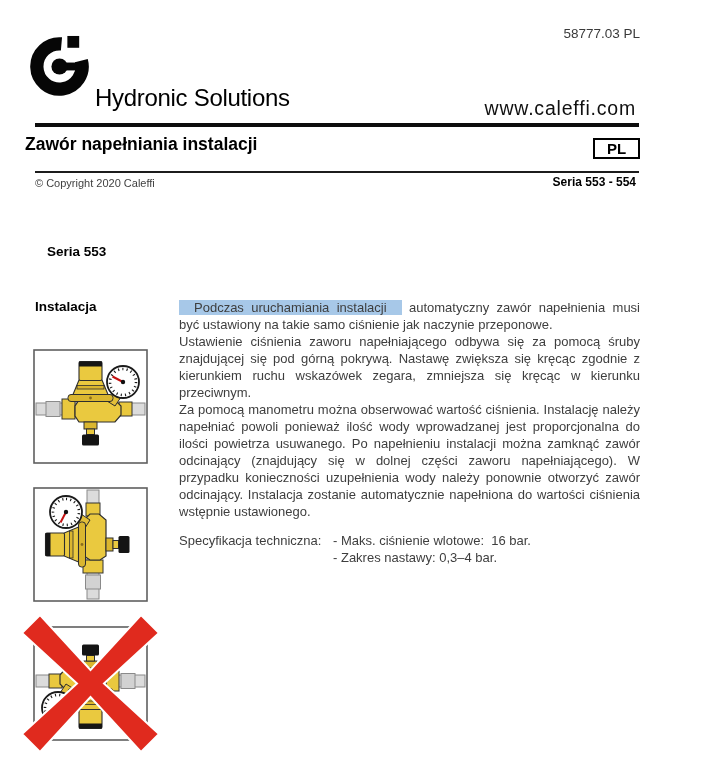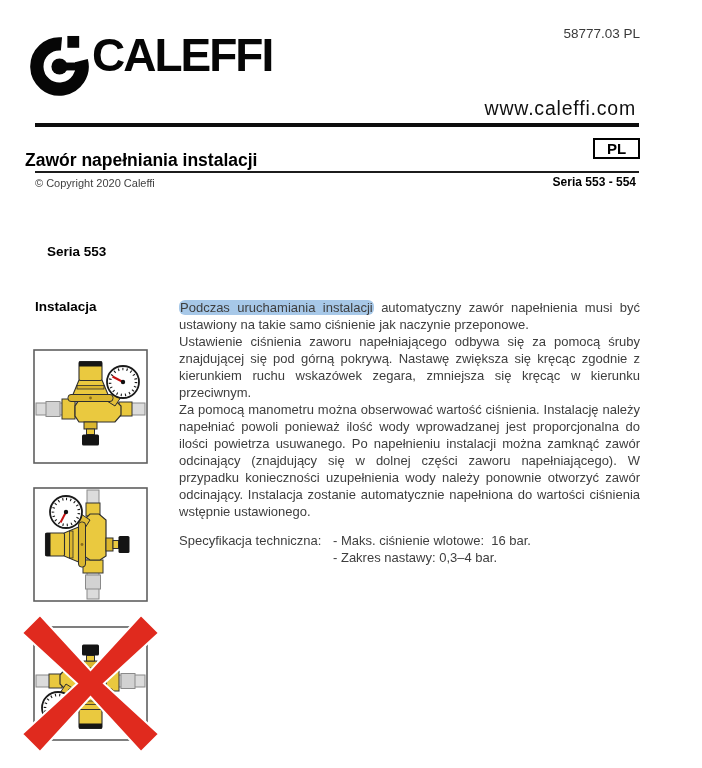--- a/index.html
+++ b/index.html
@@ -9,42 +9,42 @@
   }
   .abs{position:absolute;}
 
   
   .doc-number{top:26px;right:62px;font-size:13.5px;color:#3a3a3a;}
   .logo-icon{left:28px;top:34px;width:63px;height:63px;}
   .brand{left:92px;top:28px;font-size:46px;font-weight:bold;letter-spacing:-2px;color:#060606;}
   .tagline{left:95px;top:84px;font-size:24px;color:#000;letter-spacing:-0.3px;}
   .website{top:97px;right:66px;font-size:19.5px;letter-spacing:0.8px;color:#101010;}
   .rule-thick{left:35px;top:123px;width:604px;height:3.5px;background:#0d0d0d;}
-  .doc-title{left:25px;top:150px;font-size:17.5px;font-weight:bold;color:#000;}
+  .doc-title{left:25px;top:134px;font-size:17.5px;font-weight:bold;color:#000;}
   .lang-badge{
     left:593px;top:138px;width:47px;height:21px;border:2px solid #000;
     display:flex;align-items:center;justify-content:center;
     font-size:15px;font-weight:bold;color:#000;box-sizing:border-box;
   }
   .rule-thin{left:35px;top:171px;width:604px;height:1.6px;background:#1c1c1c;}
   .copyright{left:35px;top:177px;font-size:11px;color:#3f3f3f;}
   .series-range{top:175px;right:66px;font-size:12px;font-weight:bold;color:#000;}
 
   
   .series-heading{left:35px;top:244px;font-size:13.5px;font-weight:bold;color:#000;margin-left:12px;}
   .section-heading{left:35px;top:299px;font-size:13.5px;font-weight:bold;color:#000;}
   .fig{display:block;}
   .fig1{left:33px;top:349px;}
   .fig2{left:33px;top:487px;}
   .fig3{left:21px;top:614px;}
 
   
   .text-block{left:179px;top:299px;width:461px;font-size:13px;line-height:17px;color:#3e3e3e;}
   .text-block p{margin:0;text-align:justify;}
-  .hl{background:#a7c8e8;padding:0 1px;border-radius:6px;}
+  .hl{background:#a7c8e8;padding:0 15px;}
   .spec-row{left:179px;top:532px;display:flex;font-size:13px;line-height:17px;color:#3e3e3e;}
   .spec-label{width:154px;flex:0 0 154px;}
   .spec-items div{white-space:pre;}
 </style>
 </head>
 <body>
 
 <svg width="0" height="0" style="position:absolute" aria-hidden="true">
   <defs>
     <g id="valve-fig">
@@ -75,21 +75,21 @@
 <div class="page">
 
   <div class="abs doc-number">58777.03 PL</div>
 
   <svg class="abs logo-icon" viewBox="0 0 64 64">
     <path d="M54.2,27.05 A23,23 0 1 1 34.0,10.1" fill="none" stroke="#060606" stroke-width="13.5"></path>
     <rect x="40" y="2" width="12" height="12" fill="#060606"></rect>
     <rect x="32" y="29" width="22" height="8" fill="#060606"></rect>
     <circle cx="32" cy="33" r="8.2" fill="#060606"></circle>
   </svg>
-  <div class="abs brand">CALEFFI</div>
+  <div class="abs tagline">Hydronic Solutions</div>
 
   <div class="abs website">www.caleffi.com</div>
   <div class="abs rule-thick"></div>
 
   <div class="abs doc-title">Zawór napełniania instalacji</div>
   <div class="abs lang-badge">PL</div>
   <div class="abs rule-thin"></div>
 
   <div class="abs copyright">© Copyright 2020 Caleffi</div>
   <div class="abs series-range">Seria 553 - 554</div>

